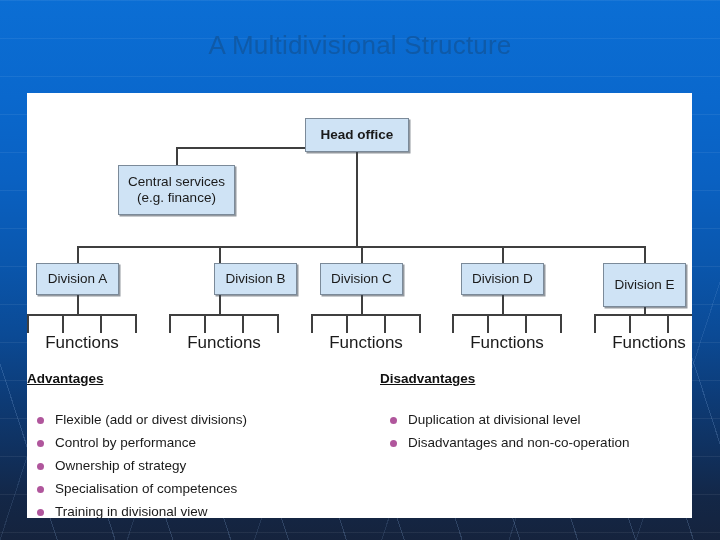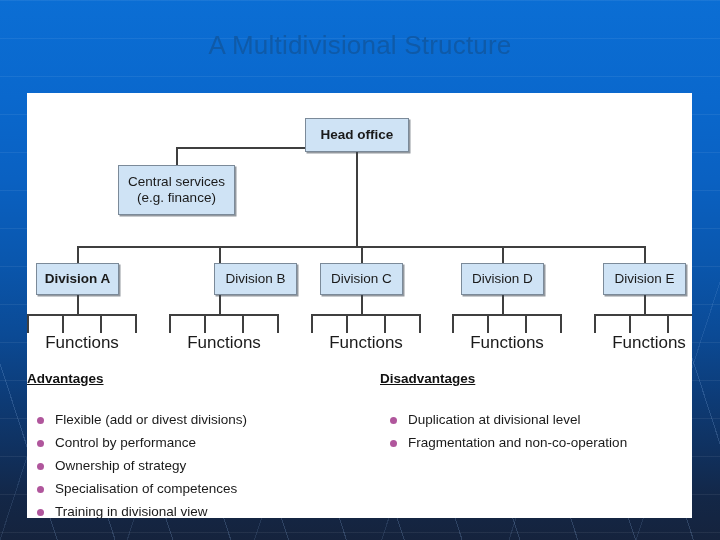--- a/index.html
+++ b/index.html
@@ -192,25 +192,25 @@
     </div>
 
     <div class="ln-h" style="left:50px; top:153px; width:569px;"></div>
 
     <div class="ln-v" style="left:50px;  top:153px; height:17px;"></div>
     <div class="ln-v" style="left:192px; top:153px; height:17px;"></div>
     <div class="ln-v" style="left:334px; top:153px; height:17px;"></div>
     <div class="ln-v" style="left:475px; top:153px; height:17px;"></div>
     <div class="ln-v" style="left:617px; top:153px; height:17px;"></div>
 
-    <div class="node" style="left:9px;   top:170px; width:83px; height:32px;font-weight:bold;">Division A</div>
+    <div class="node" style="left:9px;   top:170px; width:83px; height:32px;">Division A</div>
     <div class="node" style="left:151px; top:170px; width:83px; height:32px;margin-left:36px;">Division B</div>
     <div class="node" style="left:293px; top:170px; width:83px; height:32px;">Division C</div>
     <div class="node" style="left:434px; top:170px; width:83px; height:32px;">Division D</div>
-    <div class="node" style="left:576px; top:170px; width:83px; height:32px;">Division E</div>
+    <div class="node" style="left:576px; top:170px; width:83px; height:44px;">Division E</div>
 
     <div class="ln-v" style="left:50px; top:202px; height:20px;"></div>
     <div class="ln-h" style="left:0px;  top:221px; width:110px;"></div>
     <div class="tick" style="left:0px;   top:221px; height:19px;"></div>
     <div class="tick" style="left:35px;  top:221px; height:19px;"></div>
     <div class="tick" style="left:73px;  top:221px; height:19px;"></div>
     <div class="tick" style="left:108px; top:221px; height:19px;"></div>
     <div class="fn-label" style="left:0px; top:240px; width:110px;">Functions</div>
 
     <div class="ln-v" style="left:192px; top:202px; height:20px;"></div>
@@ -269,18 +269,18 @@
     </ul>
 
     <div class="col-head" style="left:353px; top:278px;">Disadvantages</div>
     <ul class="bullet-list" style="left:353px; top:307px;">
       <li>
         <span class="dot"></span>
         <span>Duplication at divisional level</span>
       </li>
       <li>
         <span class="dot"></span>
-        <span>Fragmentation and non-co-operation</span>
+        <span>Disadvantages and non-co-operation</span>
       </li>
     </ul>
 
   </div>
 </div>
 
 </body></html>

